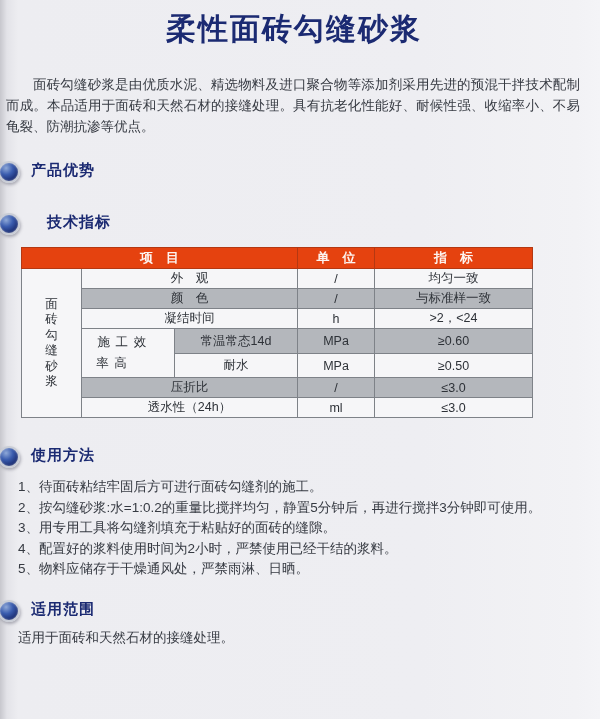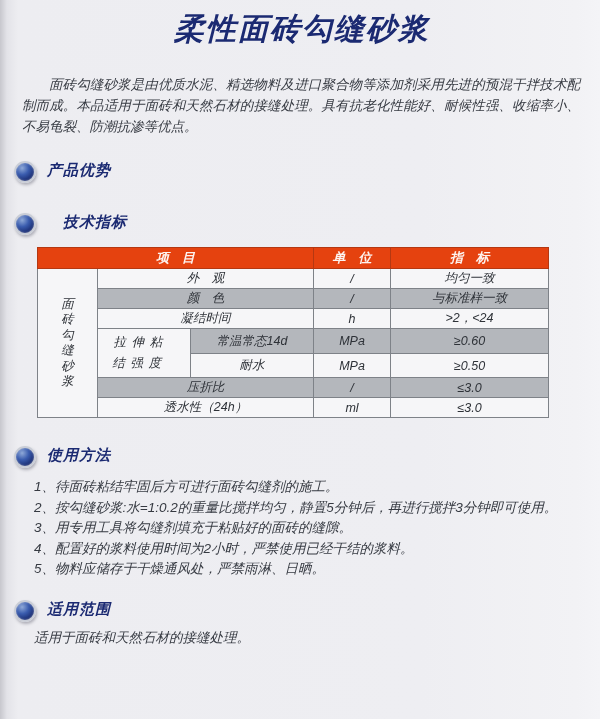--- a/index.html
+++ b/index.html
@@ -3,21 +3,21 @@
 <meta charset="utf-8">
 <style>
   * { margin:0; padding:0; box-sizing:border-box; }
   html,body { width:600px; height:719px; }
   body {
     font-family:"Liberation Sans", sans-serif;
     background:linear-gradient(90deg,#c7c7cd 0px,#e3e3e8 7px,#ededf1 18px,#eeeef2 70%,#f2f2f5 96%,#f4f4f7 100%);
     color:#383c44;
     overflow:hidden;
   }
-  .page { position:relative; width:600px; height:590px; padding:12px 16px 0 20px;font-style:italic; }
+  .page { position:relative; width:600px; height:590px; padding:12px 16px 0 4px; }
 
   .title {
     text-align:center;
     font-family:"Liberation Serif", serif;
     font-size:30px;
     font-weight:bold;
     color:#1b2a72;
     letter-spacing:2px;
     line-height:34px;
   }
@@ -147,21 +147,21 @@
       <td class="shade num">/</td>
       <td class="shade">与标准样一致</td>
     </tr>
     <tr class="r3">
       <td colspan="2">凝结时间</td>
       <td class="num">h</td>
       <td class="num">&gt;2，&lt;24</td>
     </tr>
     <tr class="r4">
       <td rowspan="2" class="group-cell">
-        <span class="wrap">拉伸粘结强度</span>
+        <span class="wrap">施工效率高</span>
       </td>
       <td class="shade">常温常态14d</td>
       <td class="shade num">MPa</td>
       <td class="shade num">≥0.60</td>
     </tr>
     <tr class="r5">
       <td>耐水</td>
       <td class="num">MPa</td>
       <td class="num">≥0.50</td>
     </tr>

